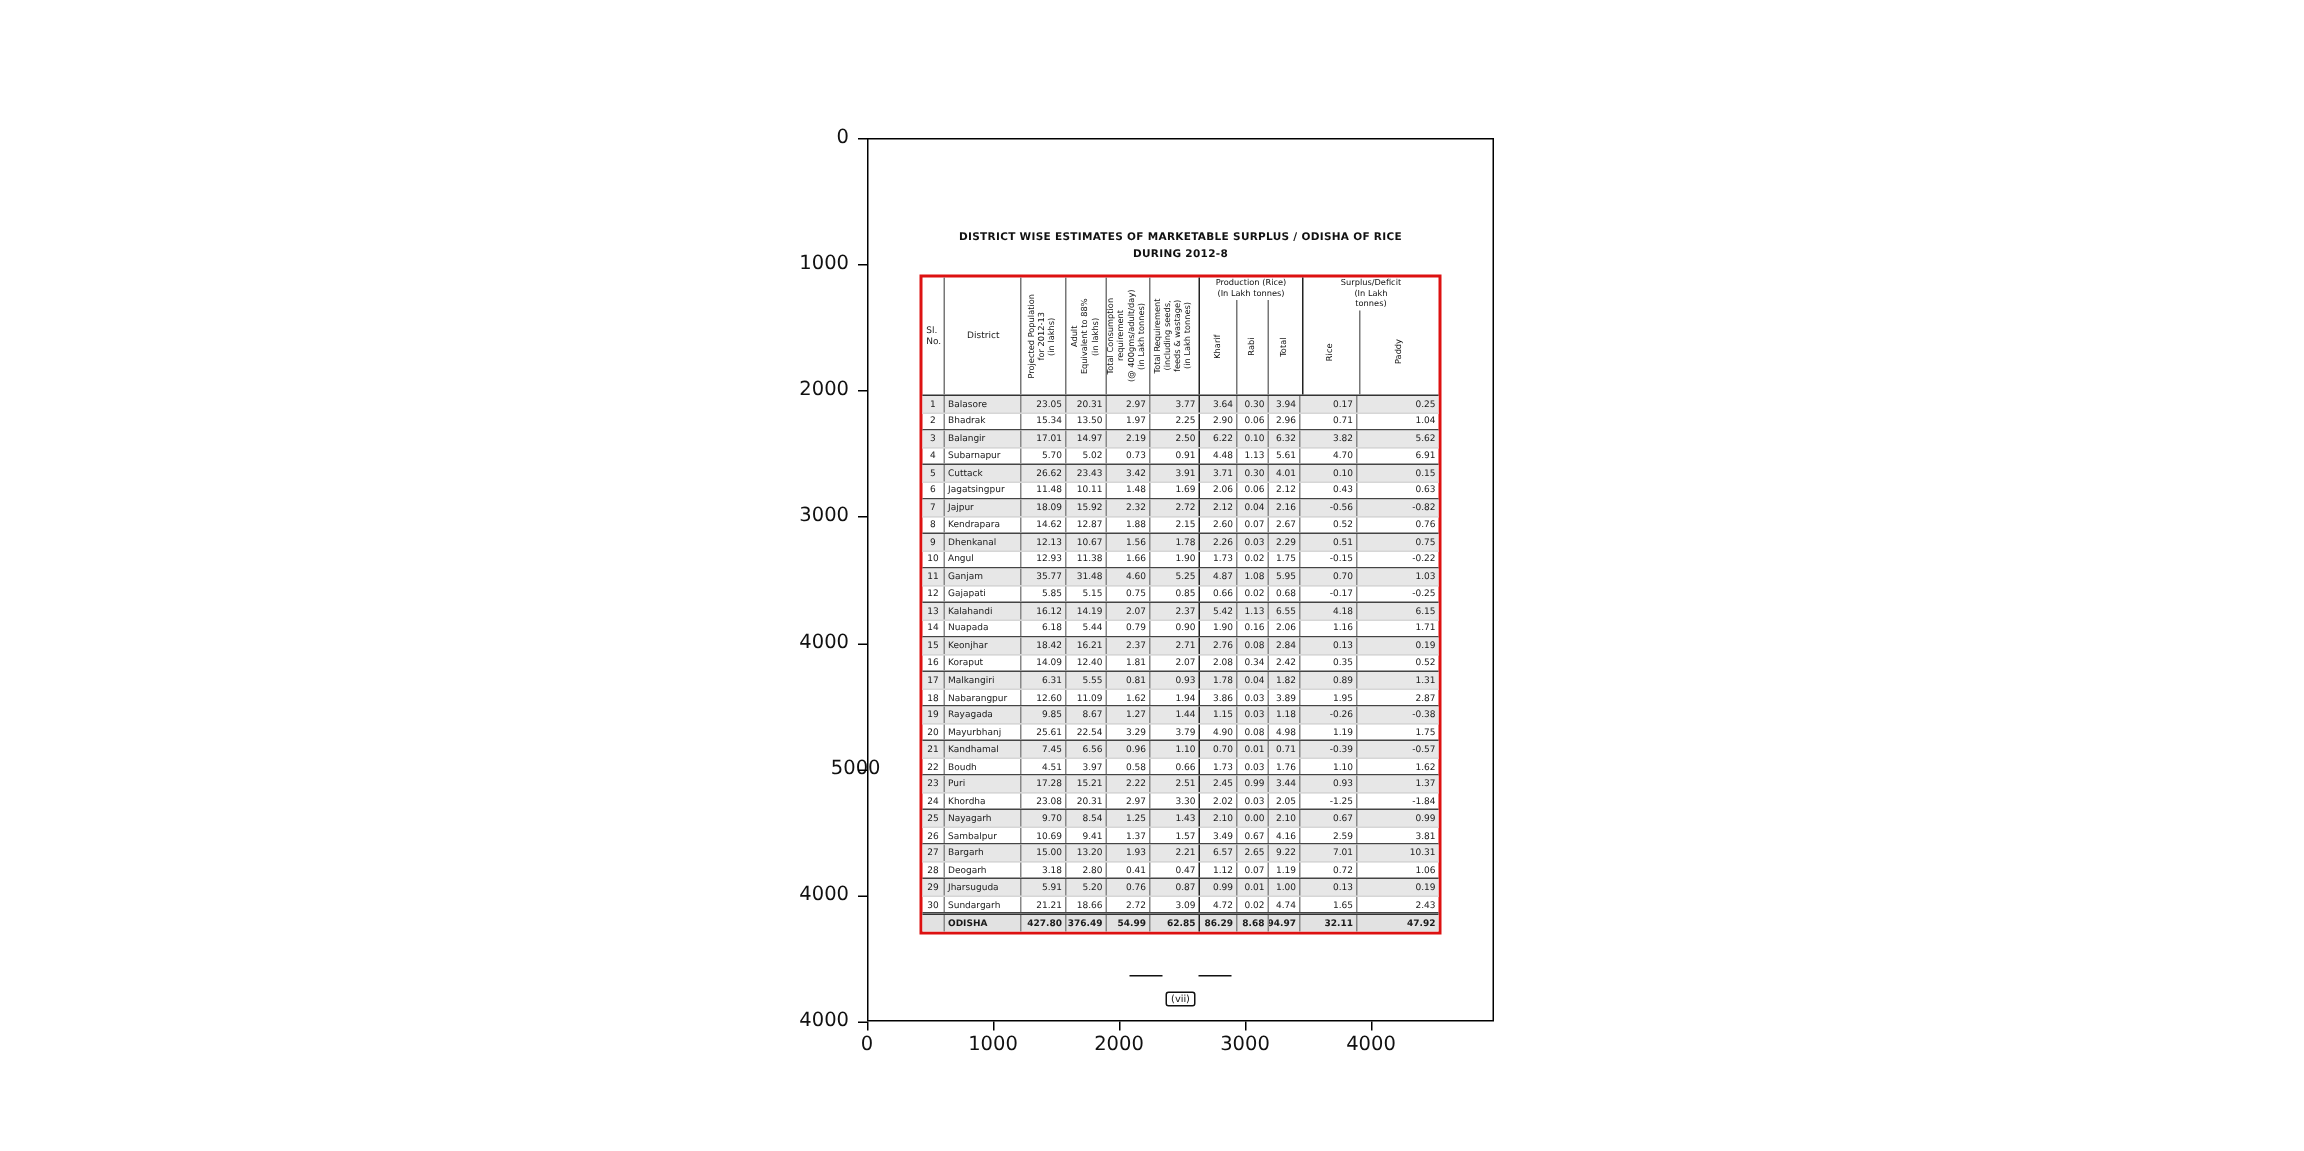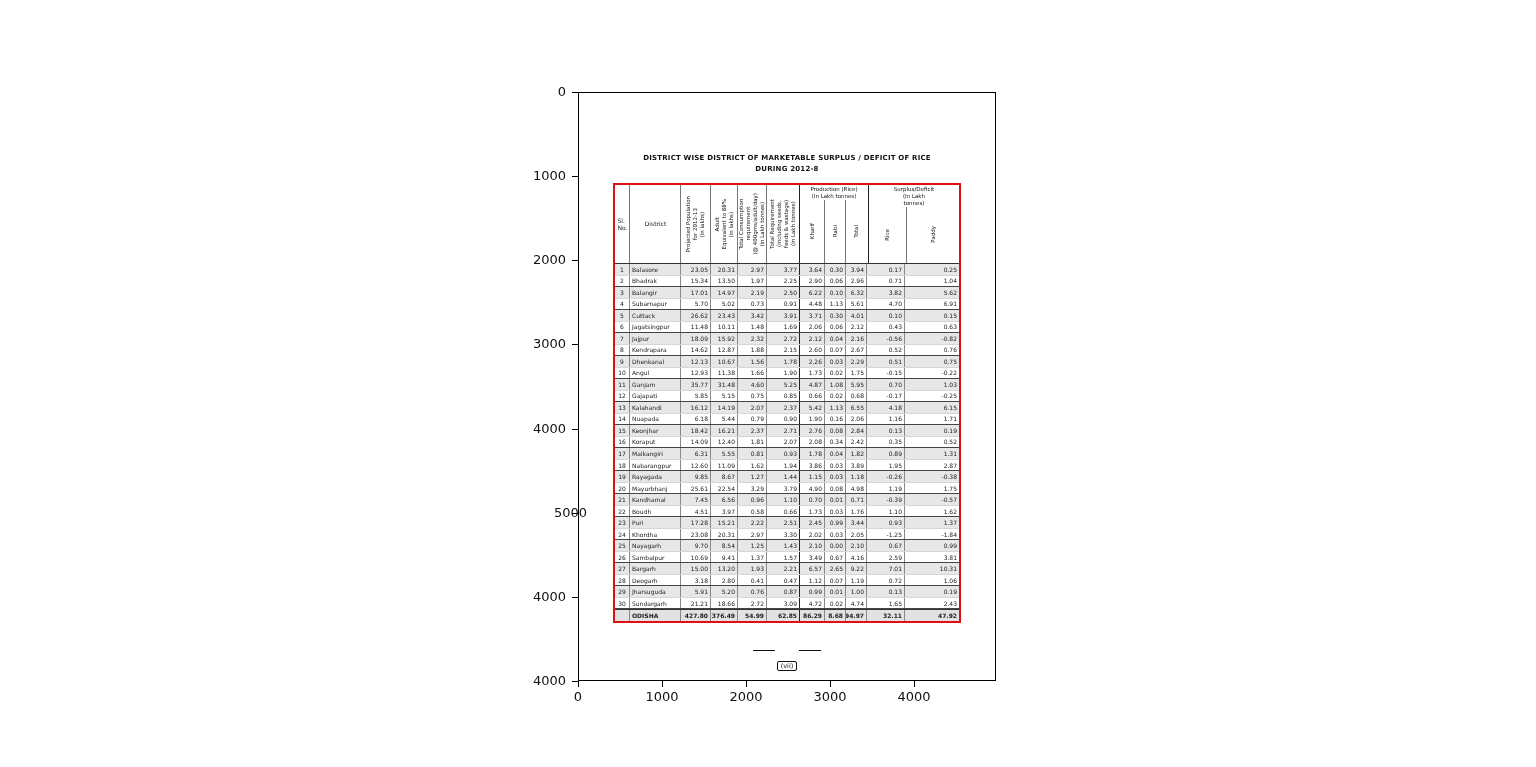--- a/index.html
+++ b/index.html
@@ -53,21 +53,21 @@
 <body>
 
 <div class="page">
 
   <div id="yticks"></div>
   <div id="xticks"></div>
 
   <div class="plot-area">
 
     <div class="doc-title">
-      <div style="white-space: pre-line;">DISTRICT WISE DISTRICT OF MARKETABLE SURPLUS / DEFICIT OF RICE</div>
+      <div style="white-space: pre-line;">DISTRICT WISE ESTIMATES OF MARKETABLE SURPLUS / ODISHA OF RICE</div>
       <div style="white-space: pre-line;">DURING 2012-8</div>
     </div>
 
     <div class="scan-table">
       <div class="thead">
         <div class="hc plain c0" style="white-space: pre-line;">Sl.
 No.</div>
         <div class="hc plain c1" style="justify-content: center; text-align: center; white-space: pre-line;">District</div>
         <div class="hc c2">
             <span class="vtext" style="white-space: pre-line;">Projected Population

